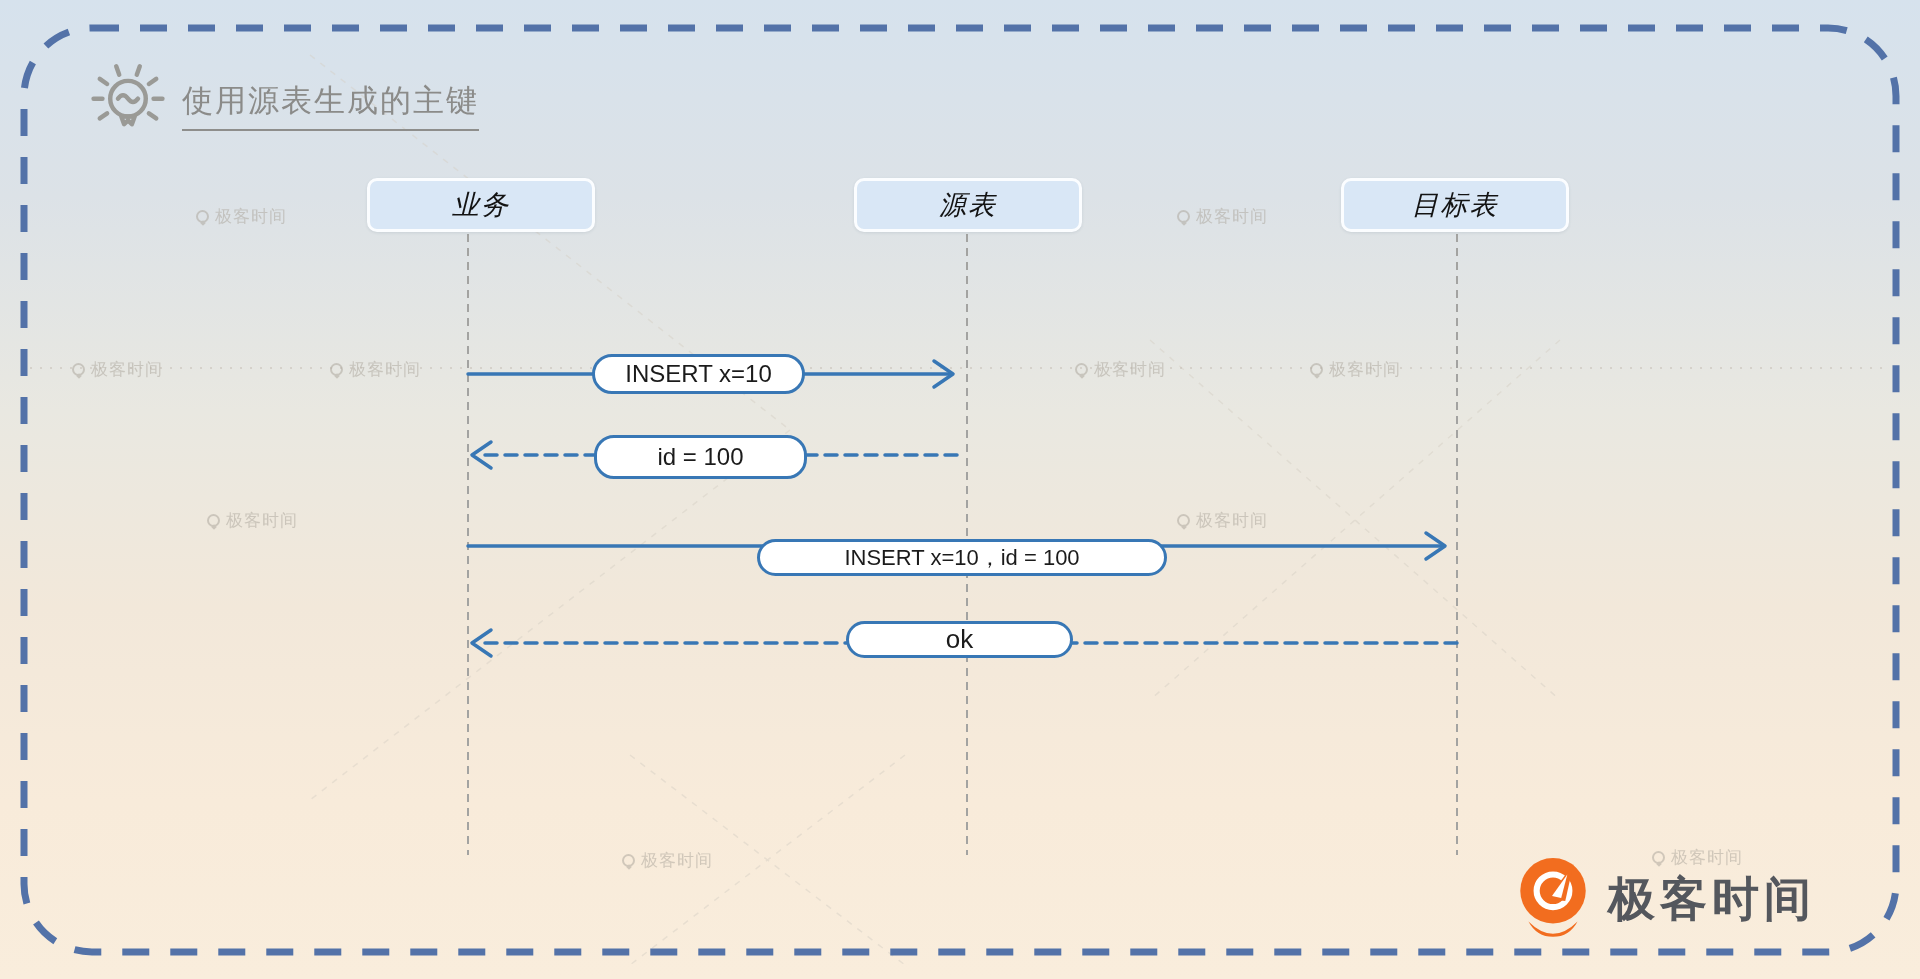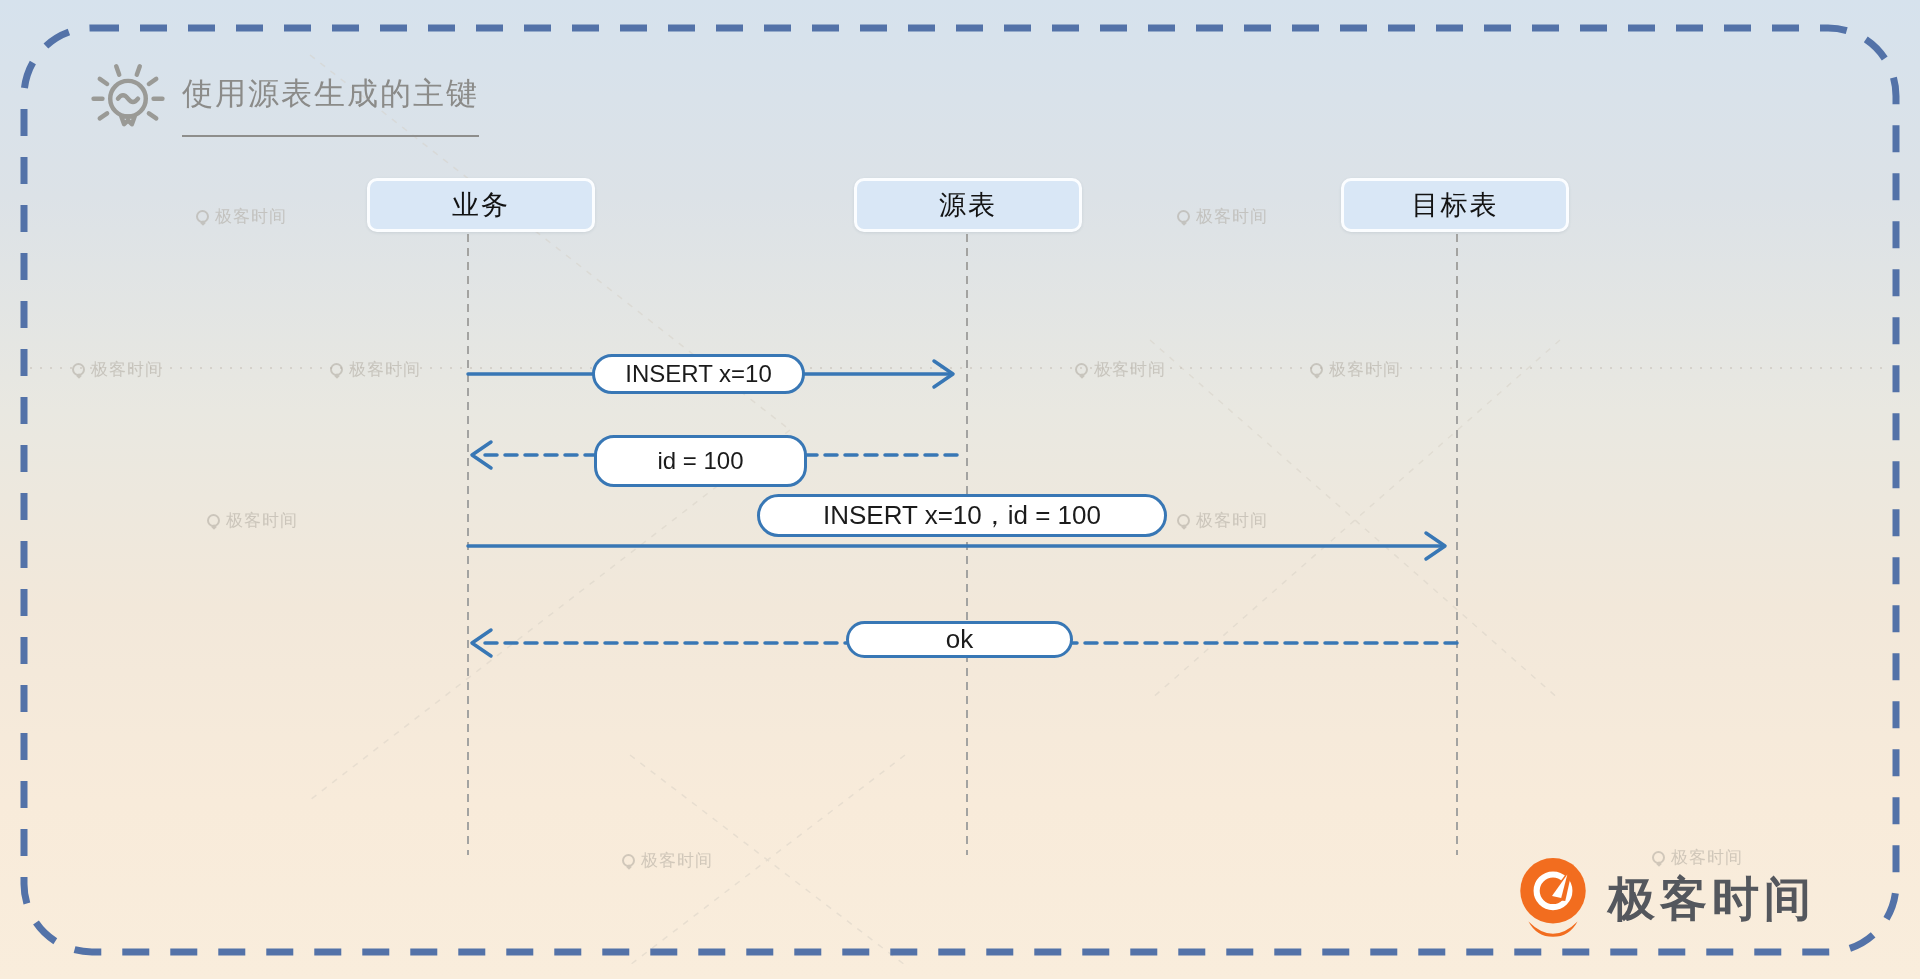--- a/index.html
+++ b/index.html
@@ -11,30 +11,31 @@
     background:linear-gradient(180deg,#d6e2ed 0%,#dce2e7 20%,#e9e8e1 42%,#f2e8da 62%,#f8ebda 82%,#f9eddc 100%);
   }
   .layer{position:absolute;left:0;top:0;width:1920px;height:979px;}
 
   
   .title-wrap{position:absolute;left:88px;top:62px;display:flex;align-items:center;}
   .bulb{width:80px;height:80px;flex:0 0 auto;}
   .title-text{
     margin-left:14px;margin-top:6px;
     font-size:31px;color:#8b8b89;letter-spacing:2px;
-    border-bottom:2px solid #8e8e8c;padding-bottom:20px;
+    border-bottom:2px solid #8e8e8c;padding-bottom:7px;
   }
 
   
   .actor{
     position:absolute;top:178px;height:54px;width:228px;
     background:#d9e7f6;border:3px solid #fbfdff;border-radius:10px;
     box-sizing:border-box;display:flex;align-items:center;justify-content:center;
     font-size:27px;color:#131313;letter-spacing:2px;
     box-shadow:0 1px 3px rgba(60,80,110,.12);
+    font-style:italic;
   }
 
   
   .pill{
     position:absolute;background:#ffffff;border:3px solid #3877b5;
     box-sizing:border-box;display:flex;align-items:center;justify-content:center;
     font-size:24px;color:#1b1b1b;border-radius:22px;text-align:center;
   }
 
   
@@ -159,22 +160,22 @@
       </g>
     </svg>
     <span class="title-text">使用源表生成的主键</span>
   </div>
 
   <div class="actor" style="left:367px">业务</div>
   <div class="actor" style="left:1341px">目标表</div>
   <div class="actor" style="left:854px">源表</div>
 
   <div class="pill" style="left:592px;top:354px;width:213px;height:40px;border-radius:20px">INSERT x=10</div>
-  <div class="pill" style="left:594px;top:435px;width:213px;height:52px;border-radius:20px">id = 100</div>
-  <div class="pill" style="left:757px;top:494px;width:410px;height:43px;font-size:26px">INSERT x=10，id = 100</div>
+  <div class="pill" style="left:594px;top:435px;width:213px;height:44px;border-radius:20px">id = 100</div>
+  <div class="pill" style="left:757px;top:539px;width:410px;height:37px;font-size:22px">INSERT x=10，id = 100</div>
   <div class="pill" style="left:846px;top:621px;width:227px;height:37px;font-size:26px">ok</div>
 
   <div class="logo">
     <svg class="logo-pin" viewBox="0 0 88 84">
       <circle cx="44" cy="34" r="32" fill="#f26d1f"></circle>
       <path d="M20,64 Q44,88 68,64 Q60,79 44,79 Q28,79 20,64 Z" fill="#f26d1f"></path>
       <circle cx="44" cy="34" r="16" stroke="#ffffff" stroke-width="6" fill="none"></circle>
       <path d="M38,42 L64,8 L56,44 Z" fill="#f26d1f"></path>
       <path d="M43,39 L58,18 L52,41 Z" fill="#ffffff"></path>
     </svg>

